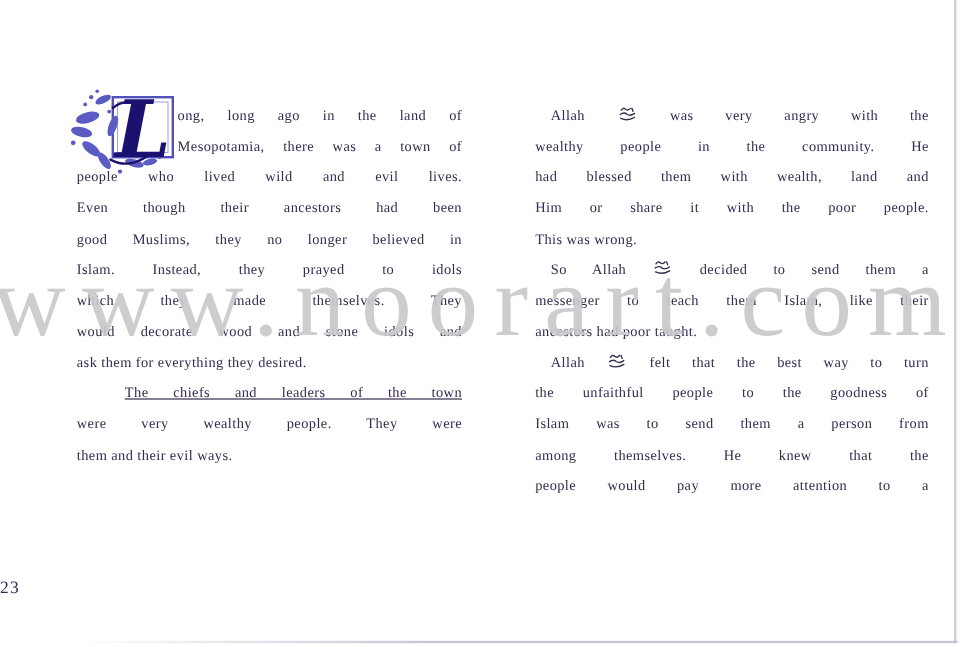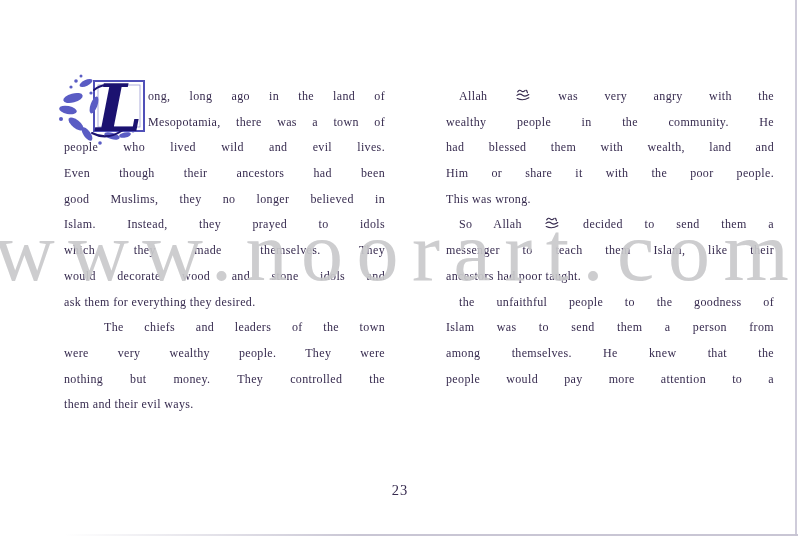--- a/index.html
+++ b/index.html
@@ -13,34 +13,34 @@
   .col{position:absolute;top:84px;}
   .col-left{left:64px;width:321px;}
   .col-right{left:446px;width:328px;}
   .para{position:relative;}
   .line{
     height:25.7px;line-height:25.7px;font-size:12px;letter-spacing:0.35px;
     text-align:justify;text-align-last:justify;overflow:hidden;
   }
   .para .line:last-child{text-align-last:left;}
   .para.j-last .line:last-child{text-align-last:justify;}
-  .para.indent-lg .line:first-child{text-indent:40px;}
+  .para.indent-lg .line:first-child{text-indent:40px;text-decoration:underline;}
   .para.indent-sm .line:first-child{text-indent:13px;}
   .line.beside-dropcap{margin-left:84px;}
   .dropcap{position:absolute;left:-8px;top:-11px;width:96px;height:76px;}
   .hon{display:inline-block;width:16px;height:13px;vertical-align:-1px;margin:0 1px;color:#372b4f;}
   .watermark{
     position:absolute;left:-6px;top:210px;width:812px;
     font-family:"Liberation Serif",serif;
     font-size:84px;line-height:1;letter-spacing:13.5px;white-space:nowrap;
     color:rgba(201,201,203,0.92);
     pointer-events:none;text-align:left;
   }
   .page-number{
-    position:absolute;left:0;right:0;top:482px;text-align:center;
+    position:absolute;left:0;right:0;top:482px;
     font-size:14.5px;letter-spacing:1px;color:#372b4f;
   }
   .edge-right{position:absolute;top:0;bottom:3px;right:3px;width:2px;background:#cfccda;}
   .edge-bottom{
     position:absolute;left:0;right:2px;bottom:3px;height:2px;
     background:linear-gradient(to right, rgba(205,202,216,0) 8%, rgba(198,195,210,0.95) 45%);
   }
 </style>
 </head>
 <body>
@@ -82,21 +82,20 @@
         <div class="line">Even though their ancestors had been</div>
         <div class="line">good Muslims, they no longer believed in</div>
         <div class="line">Islam. Instead, they prayed to idols</div>
         <div class="line">which they made themselves. They</div>
         <div class="line">would decorate wood and stone idols and</div>
         <div class="line">ask them for everything they desired.</div>
       </div>
       <div class="para indent-lg">
         <div class="line">The chiefs and leaders of the town</div>
         <div class="line">were very wealthy people. They were</div>
-        <div class="line">nothing but money. They controlled the</div>
         <div class="line">them and their evil ways.</div>
       </div>
     </div>
 
   <div class="col col-right">
       <div class="para indent-sm">
         <div class="line">Allah <svg class="hon" viewBox="0 0 18 14" aria-hidden="true">
             <g fill="none" stroke="currentColor" stroke-width="1.3" stroke-linecap="round">
               <path d="M3 4 Q5 1 7 3 Q9 5 11.5 2.3"></path>
               <path d="M13 2.2 L14 5"></path>
@@ -115,20 +114,28 @@
               <path d="M3 4 Q5 1 7 3 Q9 5 11.5 2.3"></path>
               <path d="M13 2.2 L14 5"></path>
               <path d="M2.2 8 Q5.5 5.4 8.5 7.8 Q11.5 10 15.5 7"></path>
               <path d="M2.6 11.6 Q9 14.6 15.6 10.6"></path>
             </g>
           </svg> decided to send them a</div>
         <div class="line">messenger to teach them Islam, like their</div>
         <div class="line">ancestors had poor taught.</div>
       </div>
       <div class="para indent-sm j-last">
+        <div class="line">Allah <svg class="hon" viewBox="0 0 18 14" aria-hidden="true">
+            <g fill="none" stroke="currentColor" stroke-width="1.3" stroke-linecap="round">
+              <path d="M3 4 Q5 1 7 3 Q9 5 11.5 2.3"></path>
+              <path d="M13 2.2 L14 5"></path>
+              <path d="M2.2 8 Q5.5 5.4 8.5 7.8 Q11.5 10 15.5 7"></path>
+              <path d="M2.6 11.6 Q9 14.6 15.6 10.6"></path>
+            </g>
+          </svg> felt that the best way to turn</div>
         <div class="line">the unfaithful people to the goodness of</div>
         <div class="line">Islam was to send them a person from</div>
         <div class="line">among themselves. He knew that the</div>
         <div class="line">people would pay more attention to a</div>
       </div>
     </div>
 
   <div class="watermark">www.noorart.com</div>
 
   <div class="page-number">23</div>

